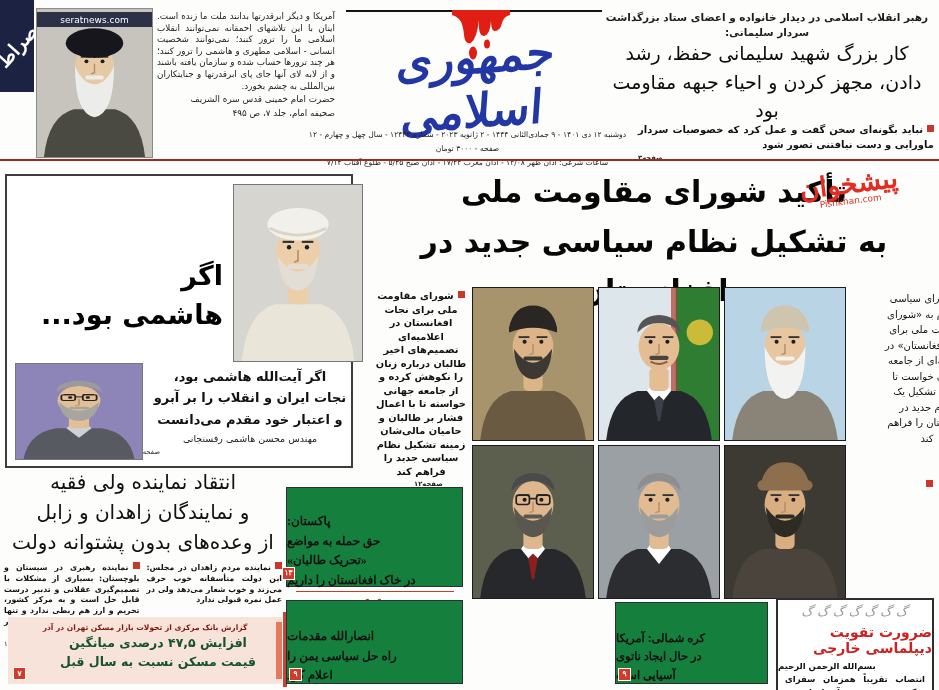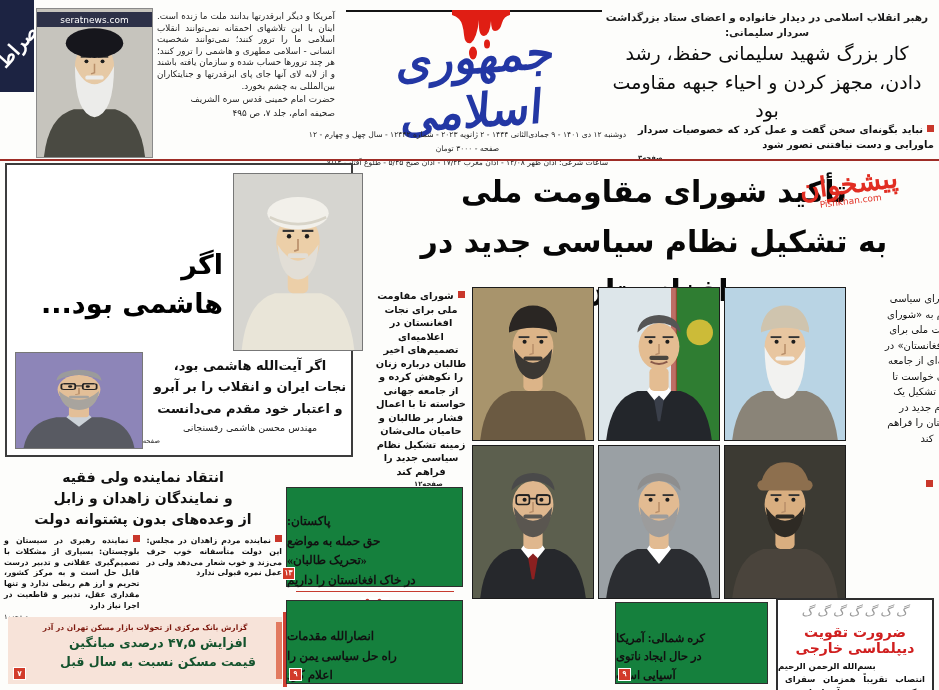--- a/index.html
+++ b/index.html
@@ -30,21 +30,21 @@
   .lead{left:602px;top:10px;width:330px;text-align:center;}
   .lead-kicker{font-size:10.5px;font-weight:bold;line-height:1.4;color:#1d1d1d;}
   .lead-headline{margin-top:0;font-size:19px;font-weight:normal;line-height:1.5;color:#0d0d0d;}
   .lead-sub{left:638px;top:122px;width:296px;font-size:10px;font-weight:bold;line-height:1.5;text-align:justify;}
   .lead-sub .pageref{display:block;text-align:left;margin-top:1px;}
   .datelines{left:300px;top:128px;width:335px;font-size:7.6px;line-height:1.85;text-align:center;color:#222;}
 
   .red-sep{left:0;right:0;top:159px;height:2px;background:#9e2c26;}
 
   
-  .hashemi-box{left:5px;top:163px;width:348px;height:294px;border:2px solid #3c3c3c;box-sizing:border-box;background:#fff;}
+  .hashemi-box{left:5px;top:174px;width:348px;height:294px;border:2px solid #3c3c3c;box-sizing:border-box;background:#fff;}
   .h-title{position:absolute;left:10px;top:80px;width:206px;text-align:right;font-size:27px;font-weight:800;line-height:1.45;color:#000;}
   .raf-photo{position:absolute;left:226px;top:8px;width:128px;height:176px;border:1px solid #777;overflow:hidden;}
   .h-quote{position:absolute;left:130px;top:190px;width:226px;font-size:13px;font-weight:bold;text-align:center;line-height:1.65;}
   .h-byline{position:absolute;left:130px;top:257px;width:226px;font-size:9.5px;text-align:center;color:#1a1a1a;}
   .h-pageref{position:absolute;left:132px;top:272px;width:226px;text-align:left;}
   .mohsen-photo{position:absolute;left:8px;top:187px;width:126px;height:95px;border:1px solid #777;overflow:hidden;}
 
   
   .afghan-headline{left:375px;top:167px;width:558px;text-align:center;font-size:30px;font-weight:800;line-height:1.65;color:#070707;}
   .pishkhan{left:788px;top:168px;width:122px;text-align:center;transform:rotate(-7deg);color:#e12d22;z-index:6;}
@@ -54,21 +54,21 @@
   .mid-col .pageref{display:block;text-align:left;margin-top:2px;margin-left:40px;}
   .photo-grid{left:472px;top:287px;width:374px;height:312px;display:grid;grid-template-columns:repeat(3,1fr);
               grid-template-rows:1fr 1fr;gap:4px;direction:rtl;}
   .photo{border:1px solid #1c1c1c;box-sizing:border-box;overflow:hidden;background:#bbb;}
   .photo svg{display:block;width:100%;height:100%;}
   .right-col{left:884px;top:291px;width:86px;font-size:10px;font-weight:normal;line-height:1.55;text-align:center;}
   .right-col .item2{margin-top:15px;}
 
   
   .zahedan{left:4px;top:467px;width:278px;}
-  .z-headline{font-size:14px;font-weight:700;text-align:center;line-height:1.5;}
+  .z-headline{font-size:20px;font-weight:400;text-align:center;line-height:1.5;}
   .z-cols{display:flex;gap:7px;margin-top:5px;font-size:7.8px;font-weight:bold;line-height:1.38;text-align:justify;}
   .z-cols>div{flex:1;}
   .z-pageref{text-align:left;margin-top:2px;}
 
   
   .housing{left:8px;top:617px;width:274px;height:67px;background:#f7e3d9;}
   .housing .bar{position:absolute;right:0;top:5px;bottom:5px;width:6px;background:#e27a60;}
   .housing .kicker{padding-top:6px;font-size:7.5px;font-weight:bold;color:#7d180e;text-align:center;}
   .housing .hl{margin-top:2px;font-size:12.5px;font-weight:800;text-align:center;line-height:1.5;color:#14532d;padding-left:26px;}
   .red-vline{left:283px;top:612px;width:4px;height:75px;background:#cf4134;}
@@ -79,21 +79,21 @@
   .red-divider{left:296px;top:591px;width:158px;border-top:1.5px solid #c63b2e;text-align:center;}
   .divider-dots{position:relative;top:-5px;background:#fff;padding:0 4px;color:#c63b2e;font-size:5px;letter-spacing:3px;}
   .ansarallah{left:286px;top:600px;width:177px;height:84px;font-size:12px;line-height:1.62;padding-top:7px;}
   .aliyev{left:470px;top:602px;width:137px;height:82px;font-size:11.5px;line-height:1.62;padding-top:7px;}
   .korea{left:615px;top:602px;width:153px;height:82px;font-size:11.5px;line-height:1.62;padding-top:7px;}
 
   
   .diplomacy{left:776px;top:598px;width:158px;height:95px;border:2px solid #2e2e2e;border-bottom:none;box-sizing:border-box;background:#fff;}
   .d-band{margin:4px 5px 0;height:19px;overflow:hidden;white-space:nowrap;text-align:center;color:#9a9a9a;
           font-size:13px;letter-spacing:3px;transform:skewX(-14deg);font-family:"DejaVu Serif",serif;}
-  .d-title{font-size:14px;font-weight:800;color:#d01f1f;text-align:center;margin-top:1px;}
+  .d-title{font-size:14px;font-weight:800;color:#d01f1f;margin-top:1px;}
   .d-bismillah{font-size:8.5px;font-weight:bold;text-align:left;margin-top:5px;}
   .d-body{font-size:8.5px;font-weight:600;text-align:justify;padding:2px 7px 0;line-height:1.55;}
 </style>
 </head>
 <body>
 
 <div id="page">
 
   <div class="abs serat-logo">
     <span>صراط</span>

